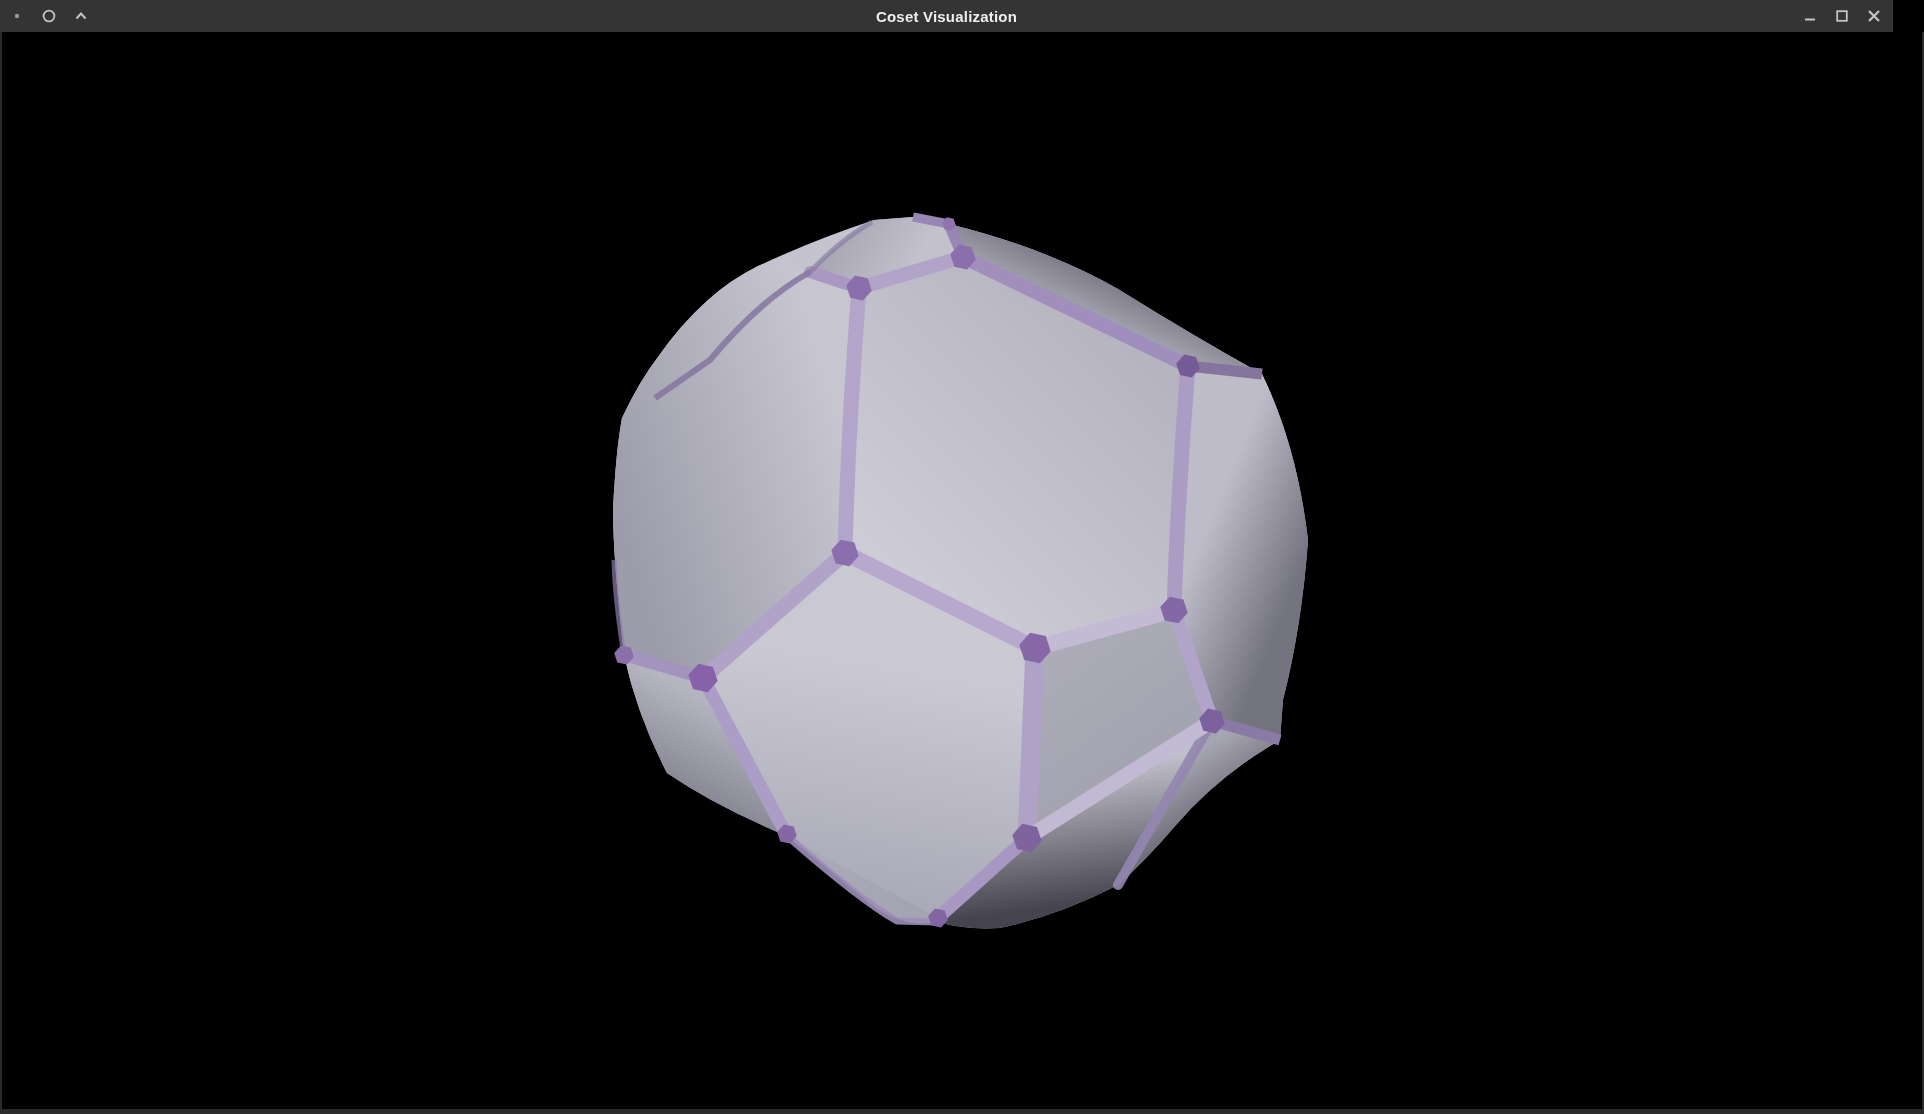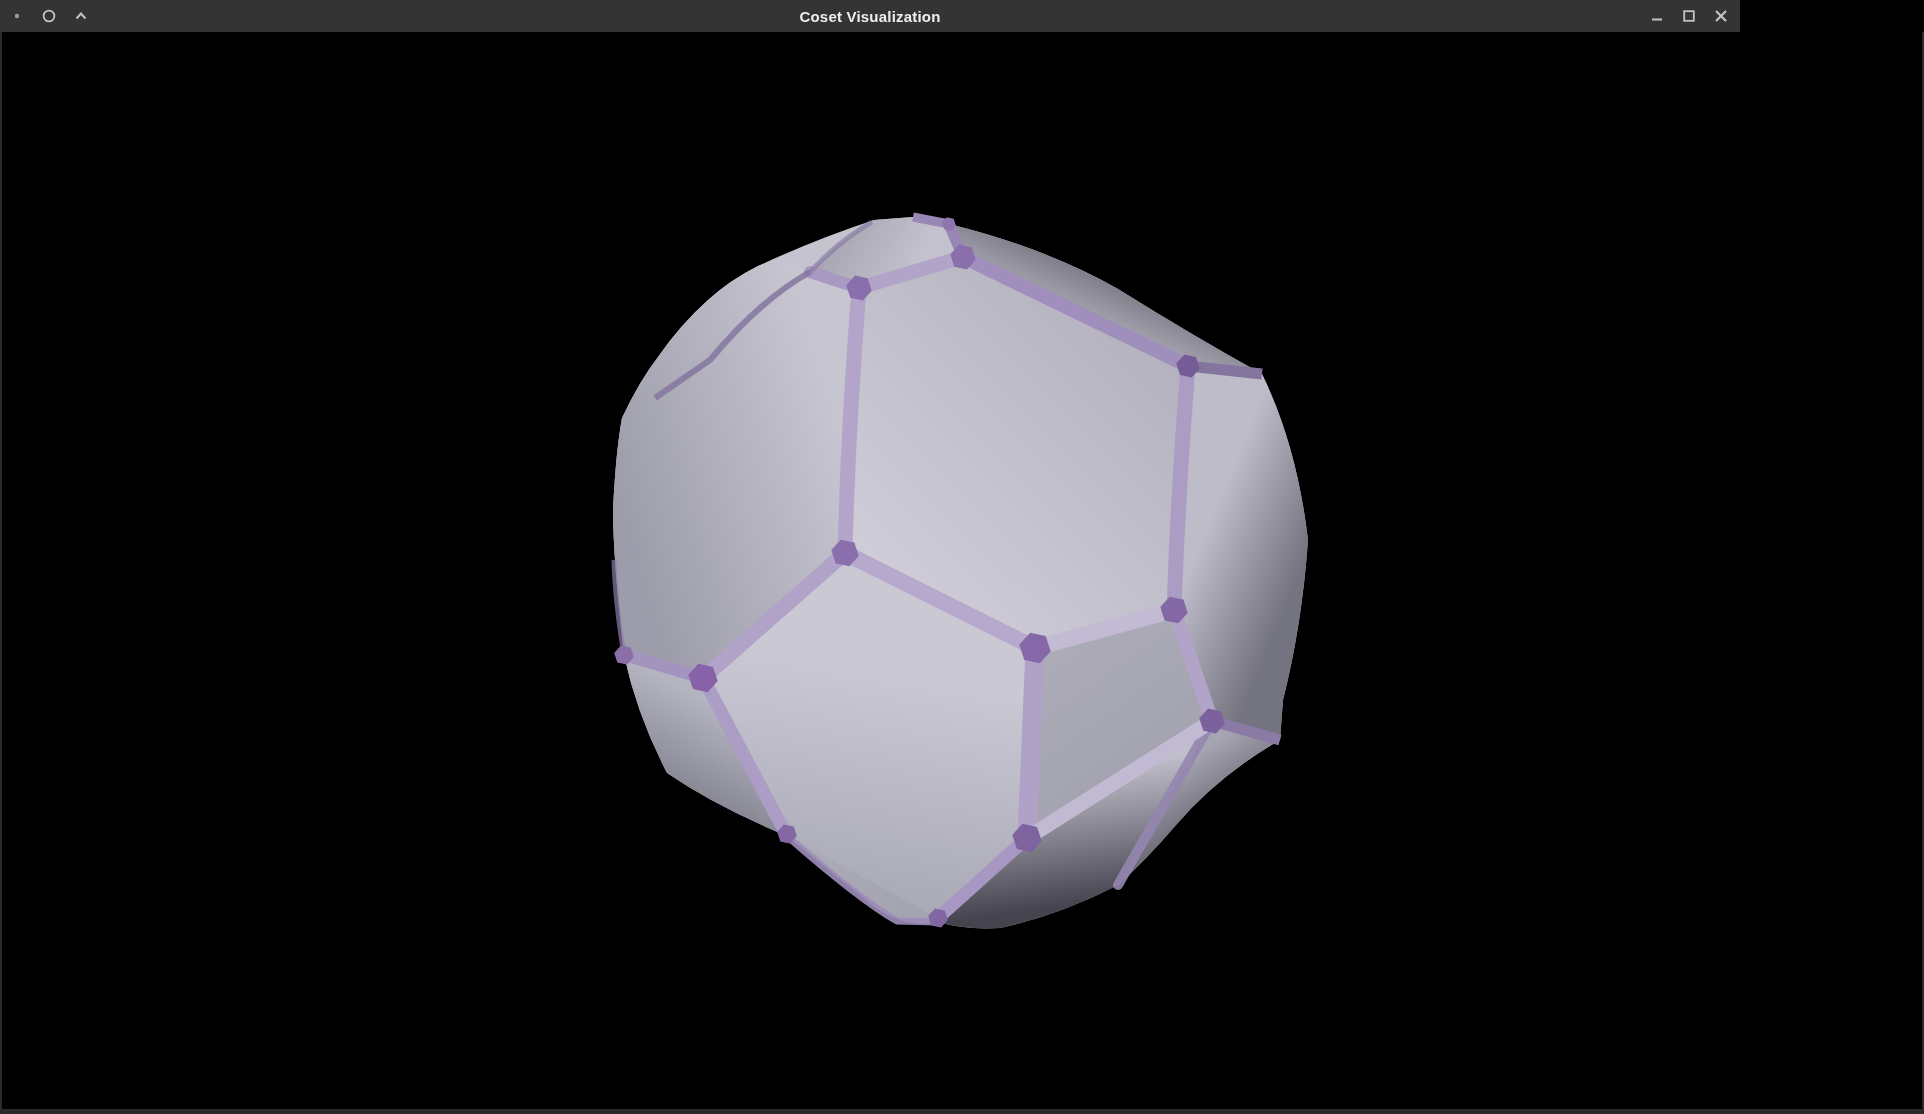--- a/index.html
+++ b/index.html
@@ -1,19 +1,19 @@
 <!DOCTYPE html>
 <html><head>
 <meta charset="utf-8">
 <style>
   html,body{margin:0;padding:0;background:#000;}
   body{width:1924px;height:1114px;position:relative;overflow:hidden;
        font-family:"Liberation Sans","DejaVu Sans",sans-serif;}
   #viewport{position:absolute;left:0;top:0;width:1924px;height:1114px;display:block;}
-  header.titlebar{position:absolute;left:0;top:0;width:1740px;height:32px;
+  header.titlebar{position:absolute;left:0;top:0;width:1893px;height:32px;
        background:var(--titlebar-bg,#343434);display:flex;align-items:center;z-index:10;}
   .tb-group{display:flex;align-items:center;height:100%;}
   .tb-group.left{position:absolute;left:1px;top:0;}
   .tb-group.right{position:absolute;right:3px;top:0;}
   .tb-btn{width:32px;height:32px;background:transparent;border:none;padding:0;margin:0;
        display:flex;align-items:center;justify-content:center;cursor:pointer;color:var(--control-icon,#c4c4c4);}
   .tb-title{position:absolute;left:0;right:0;top:0;height:32px;display:flex;align-items:center;justify-content:center;
        color:var(--title-text,#eee);font-size:15px;font-weight:700;letter-spacing:.2px;pointer-events:none;}
   .win-border{position:absolute;background:var(--border-color,#2b2b2b);z-index:20;}
   .win-border.left{left:0;top:32px;width:2px;bottom:0;}

